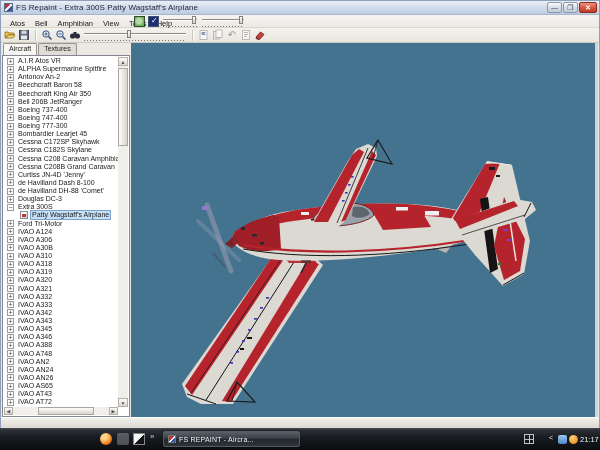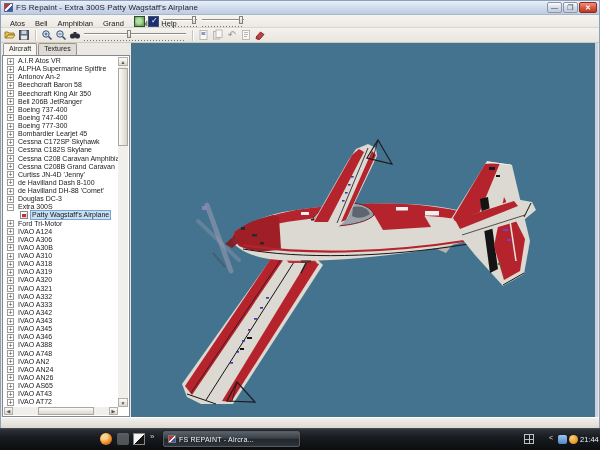--- a/index.html
+++ b/index.html
@@ -120,21 +120,21 @@
       <span class="app-icon"></span>
       <span class="title-text">FS Repaint - Extra 300S Patty Wagstaff's Airplane</span>
       <div class="win-controls">
         <span class="win-btn">—</span>
         <span class="win-btn">❐</span>
         <span class="win-btn close">✕</span>
       </div>
     </div>
 
     <div class="menubar">
-      <span id="menu-items"><span class="menu-item">Atos</span><span class="menu-item">Bell</span><span class="menu-item">Amphibian</span><span class="menu-item">Grand</span><span class="menu-item">Tools</span><span class="menu-item">Help</span></span>
+      <span id="menu-items"><span class="menu-item">Atos</span><span class="menu-item">Bell</span><span class="menu-item">Amphibian</span><span class="menu-item">View</span><span class="menu-item">Tools</span><span class="menu-item">Help</span></span>
       <span class="mb-right">
         <span class="swatch green"></span>
         <span class="swatch navy"></span>
         <span class="slider" style="width:36px">
           <span class="track"></span>
           <span class="thumb" style="left:84%"></span>
           <span class="ticks"></span>
         </span>
         <span class="slider" style="width:44px">
           <span class="track"></span>
@@ -533,15 +533,15 @@
     <span class="ql-icon ql-bw"></span>
     <span class="ql-chevron">»</span>
     <span class="task-btn">
       <span class="task-btn-icon"></span>
       <span class="task-btn-label">FS REPAINT - Aircra...</span>
     </span>
     <span class="tray-grid"></span>
     <span class="tray-arrow">&lt;</span>
     <span class="tray-blue"></span>
     <span class="tray-orange"></span>
-    <span class="clock">21:44</span>
+    <span class="clock">21:17</span>
   </div>
 </div>
 
 </body></html>

